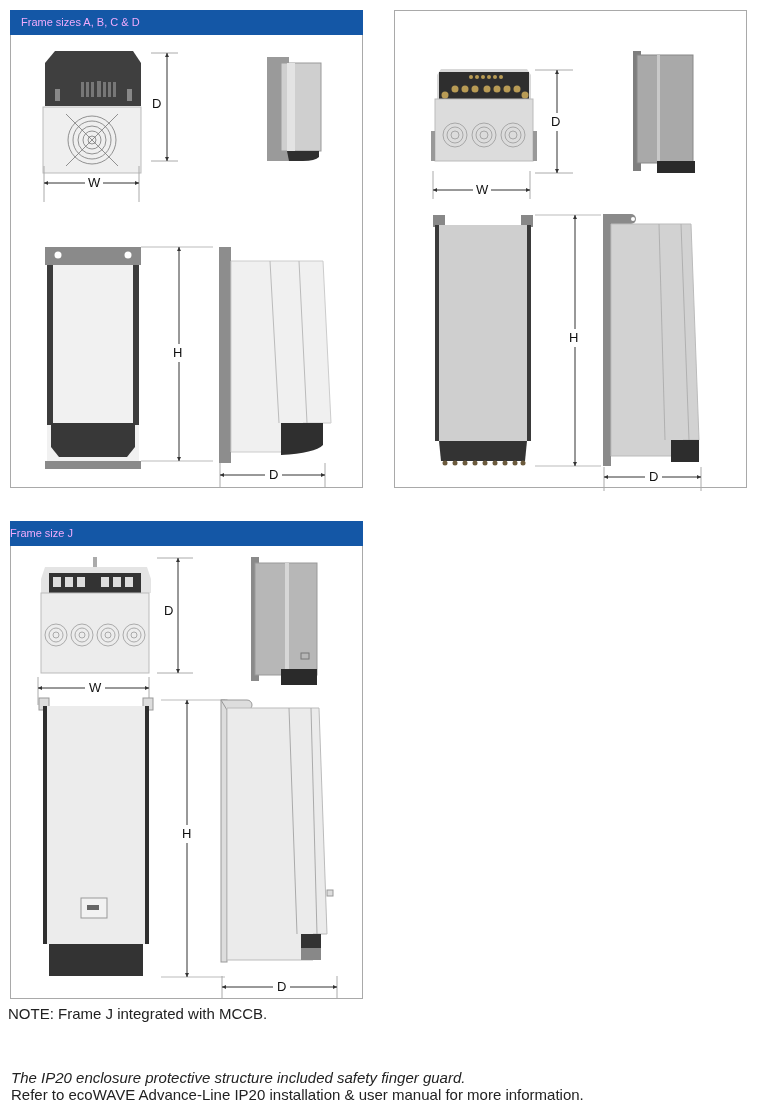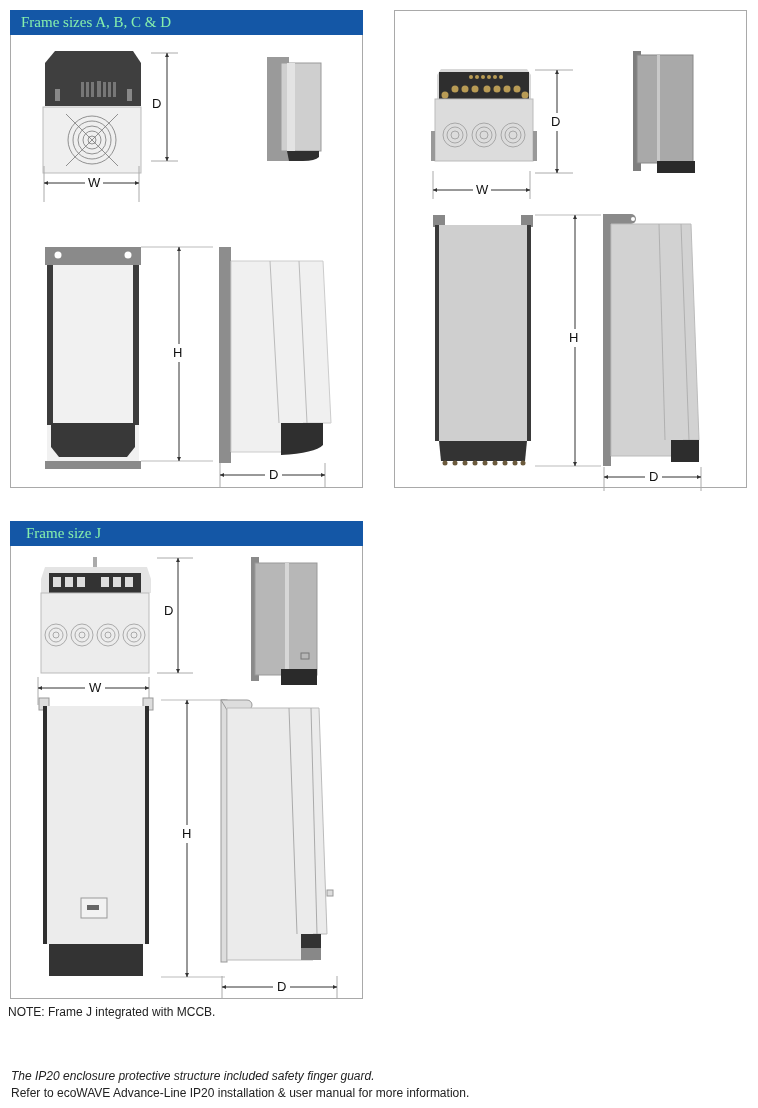--- a/index.html
+++ b/index.html
@@ -1,21 +1,21 @@
 <!DOCTYPE html>
 <html><head>
 <meta charset="utf-8">
 <style>
   html, body { margin:0; padding:0; background:#ffffff; }
   body { width:758px; height:1108px; position:relative; overflow:hidden; font-family:"Liberation Sans", sans-serif; color:#222; }
   .panel { position:absolute; border:1px solid #a9a9a9; background:#fff; box-sizing:border-box; }
-  .panel-header { position:absolute; left:-1px; top:-1px; right:-1px; height:25px; background:#1457a6; color:#86efac; font-size:15px; line-height:25px; padding-left:11px; box-sizing:border-box;font-family:Liberation Serif, serif; }
+  .panel-header { position:absolute; left:-1px; top:-1px; right:-1px; height:25px; background:#1457a6; color:#f0abfc; font-size:11px; line-height:25px; padding-left:11px; box-sizing:border-box; }
   .fig { position:absolute; }
   .dim { position:absolute; font-size:13px; color:#111; background:#fff; line-height:14px; }
-  .note { position:absolute; font-size:12px; color:#222; white-space:nowrap; }
+  .note { position:absolute; font-size:15px; color:#222; white-space:nowrap; }
   svg { overflow:visible; }
 </style>
 </head>
 <body>
 
 <div class="panel" style="left:10px; top:10px; width:353px; height:478px;">
   <div class="panel-header">Frame sizes A, B, C &amp; D</div>
 
   <svg class="fig" style="left:30px; top:40px;" width="110" height="125">
     <path d="M14 0 H92 L100 12 V55 H4 V12 Z" fill="#3f3f3f"></path>
@@ -199,21 +199,21 @@
   <svg class="fig" style="left:208px; top:456px;" width="104" height="24">
     <line x1="1" y1="0" x2="1" y2="24" stroke="#aaa"></line>
       <line x1="98" y1="0" x2="98" y2="24" stroke="#aaa"></line>
     <line x1="1" y1="10" x2="98" y2="10" stroke="#333"></line>
     <path d="M5 8 L1 10 L5 12 Z M94 8 L98 10 L94 12 Z" fill="#333"></path>
   </svg>
   <div class="dim" style="left:250px; top:459px; padding:0 4px;">D</div>
 </div>
 
 <div class="panel" style="left:10px; top:521px; width:353px; height:478px;">
-  <div class="panel-header" style="padding-left:16px;">Frame size J</div>
+  <div class="panel-header" style="padding-left:0;">Frame size J</div>
 
   <svg class="fig" style="left:28px; top:35px;" width="116" height="126">
     <rect x="54" y="0" width="4" height="10" fill="#aaa"></rect>
     <path d="M6 10 H108 L112 22 V36 H2 V22 Z" fill="#e4e4e4"></path>
     <rect x="10" y="16" width="92" height="20" fill="#333"></rect>
     <g fill="#ddd">
         <rect x="14" y="20" width="8" height="10"></rect>
         <rect x="26" y="20" width="8" height="10"></rect>
         <rect x="38" y="20" width="8" height="10"></rect>
         <rect x="62" y="20" width="8" height="10"></rect>

